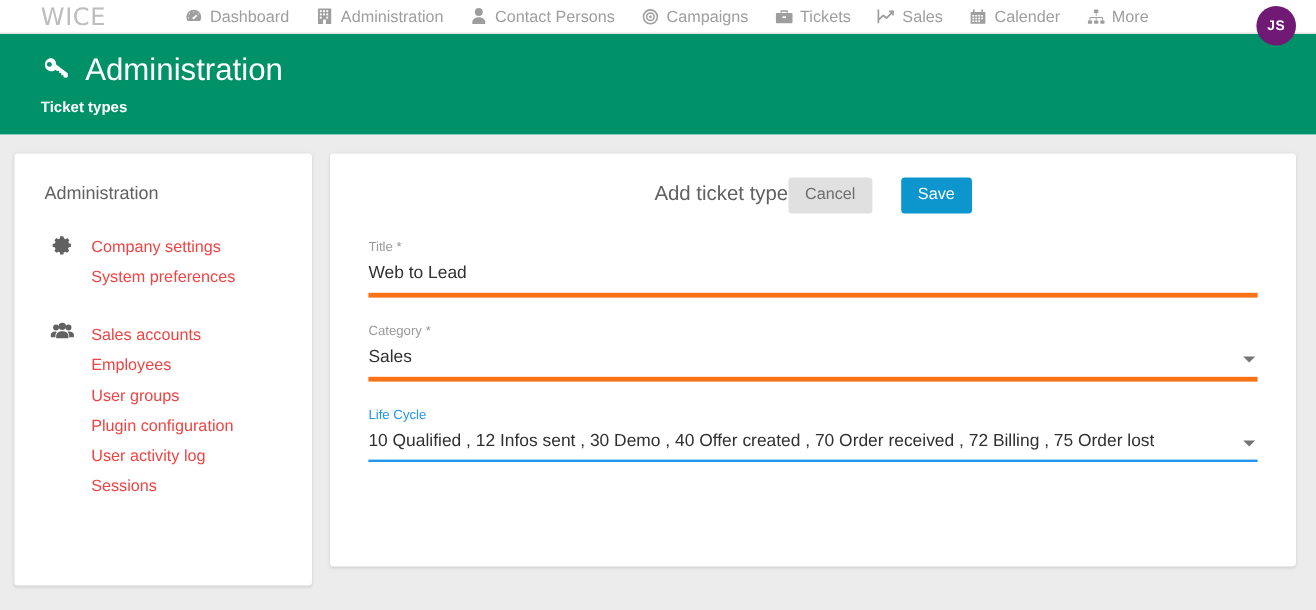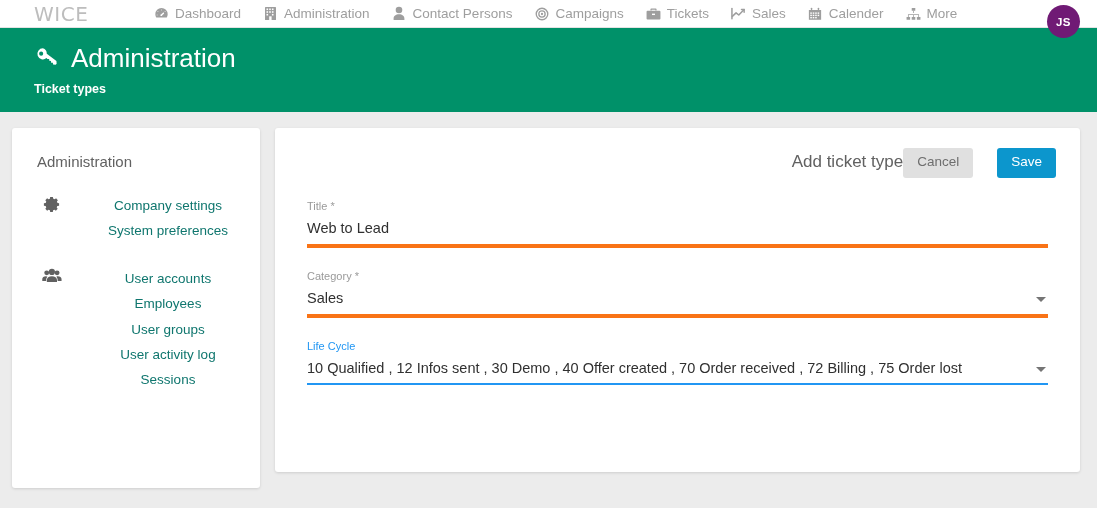--- a/index.html
+++ b/index.html
@@ -61,33 +61,32 @@
     padding: 16px 0 14px 0; min-height: 360px;
   }
   .sb-title { font-size: 15px; color: #616161; padding: 9px 0 0 25px; font-weight: 400; }
   .sb-group { margin-top: 23px; position: relative; }
   .sb-gicon {
     position: absolute; left: 30px; top: 2px;
     width: 19px; height: 19px; color: #616161;
   }
   .sb-gicon svg { display:block; }
   .sb-link {
-    display: block; color: #0f766e; font-size: 13.5px;
+    display: block; color: #ef4444; font-size: 13.5px;
     padding: 3px 0 3px 64px; line-height: 1.42; cursor: pointer;
     text-decoration: none;
-    text-align: center;
   }
 
   
   .card {
     flex: 1; background: #ffffff; border-radius: 3px;
     box-shadow: 0 1px 3px rgba(0,0,0,.13);
     padding: 20px 24px 40px 24px; min-height: 344px; position: relative;
   }
-  .card-head { display: flex; align-items: flex-start; justify-content: flex-end; }
+  .card-head { display: flex; align-items: flex-start; justify-content: center; }
   .card-title { font-size: 17px; color: #616161; font-weight: 400; padding-top: 4px; }
   .btns { display: flex; gap: 24px; }
   .btn {
     border: none; border-radius: 3px; font-size: 13.5px;
     padding: 7px 14px 8px 14px; cursor: pointer;
     font-family: "Liberation Sans", sans-serif; line-height: 1.1;
   }
   .btn-cancel { background: #e0e0e0; color: #6e6e6e; }
   .btn-save { background: #0c96cd; color: #ffffff; }
 
@@ -262,23 +261,24 @@
     <div class="sb-group">
       <span class="sb-gicon">
         <svg width="20" height="17" viewBox="0 0 22 18" fill="currentColor">
           <circle cx="5.2" cy="5" r="2.7"></circle>
           <circle cx="16.6" cy="5" r="2.7"></circle>
           <circle cx="10.9" cy="4" r="3.4"></circle>
           <path d="M10.9 8.6c-3.3 0-5.6 1.8-5.6 4.1V15h11.2v-2.3c0-2.3-2.3-4.1-5.6-4.1z"></path>
           <path d="M4.4 8.8C2 8.8.3 10.1.3 11.8V14h4.3v-1.3c0-1.4.5-2.6 1.4-3.5a6.6 6.6 0 0 0-1.6-.4zM17.4 8.8c-.6 0-1.1.1-1.6.4.9.9 1.4 2.1 1.4 3.5V14h4.3v-2.2c0-1.7-1.7-3-4.1-3z"></path>
         </svg>
       </span>
-      <a class="sb-link">User accounts</a>
+      <a class="sb-link">Sales accounts</a>
       <a class="sb-link">Employees</a>
       <a class="sb-link">User groups</a>
+      <a class="sb-link">Plugin configuration</a>
       <a class="sb-link">User activity log</a>
       <a class="sb-link">Sessions</a>
     </div>
 
   </div>
 
   <div class="card">
     <div class="card-head">
       <div class="card-title">Add ticket type</div>
       <div class="btns">

